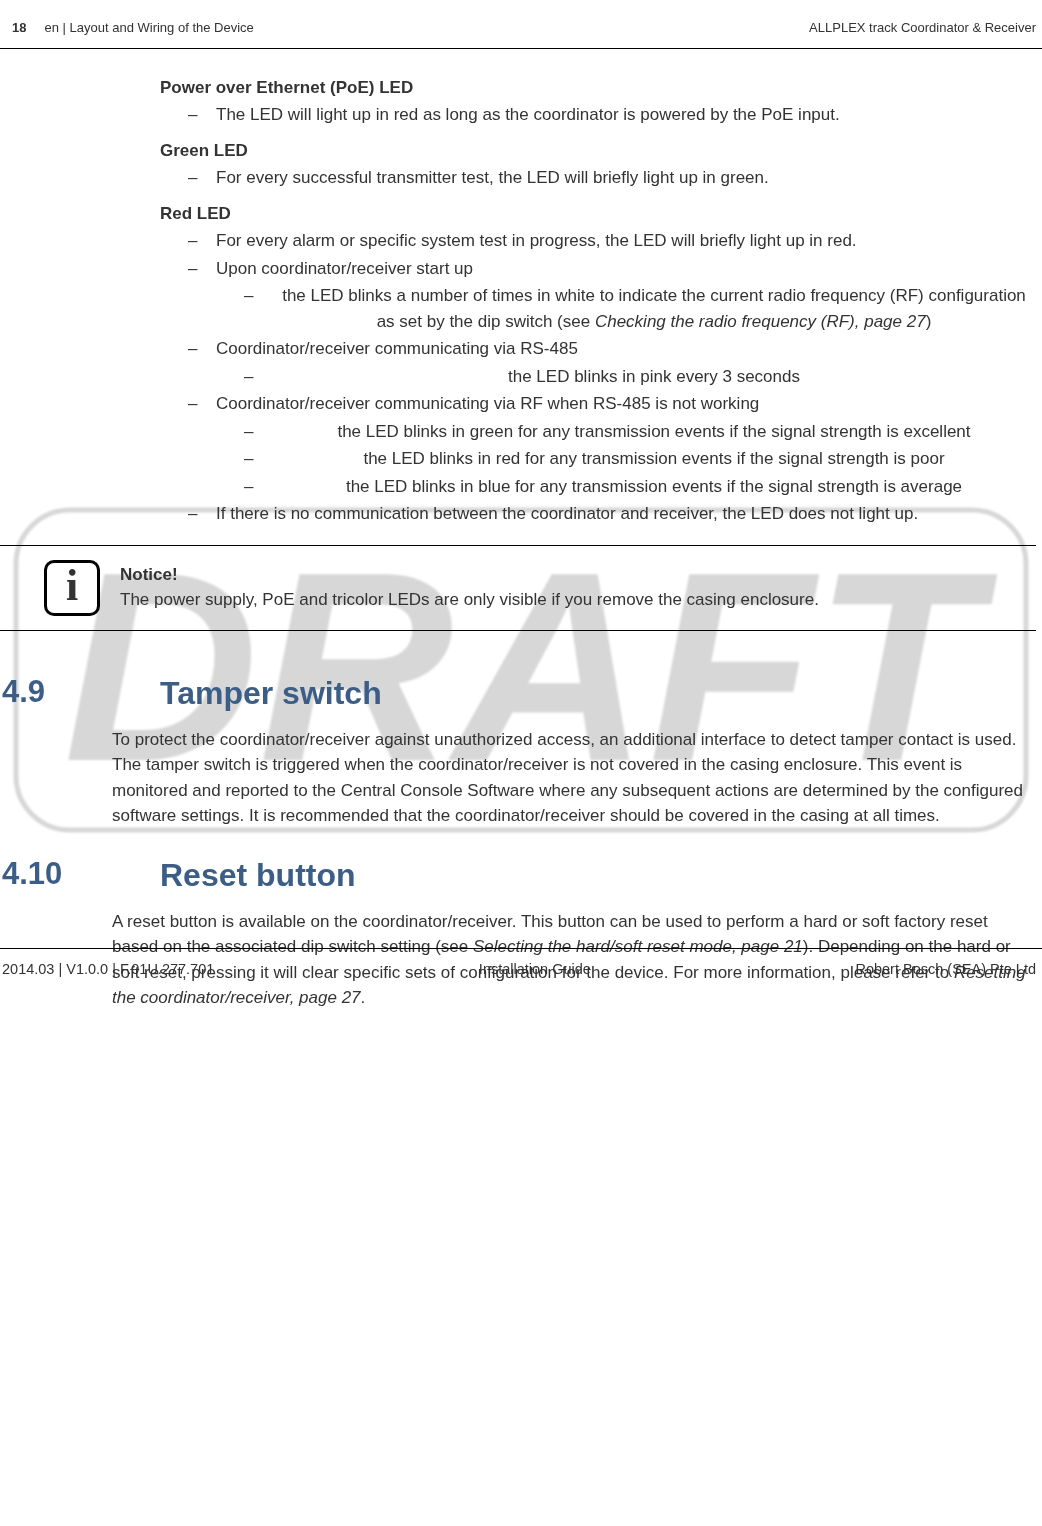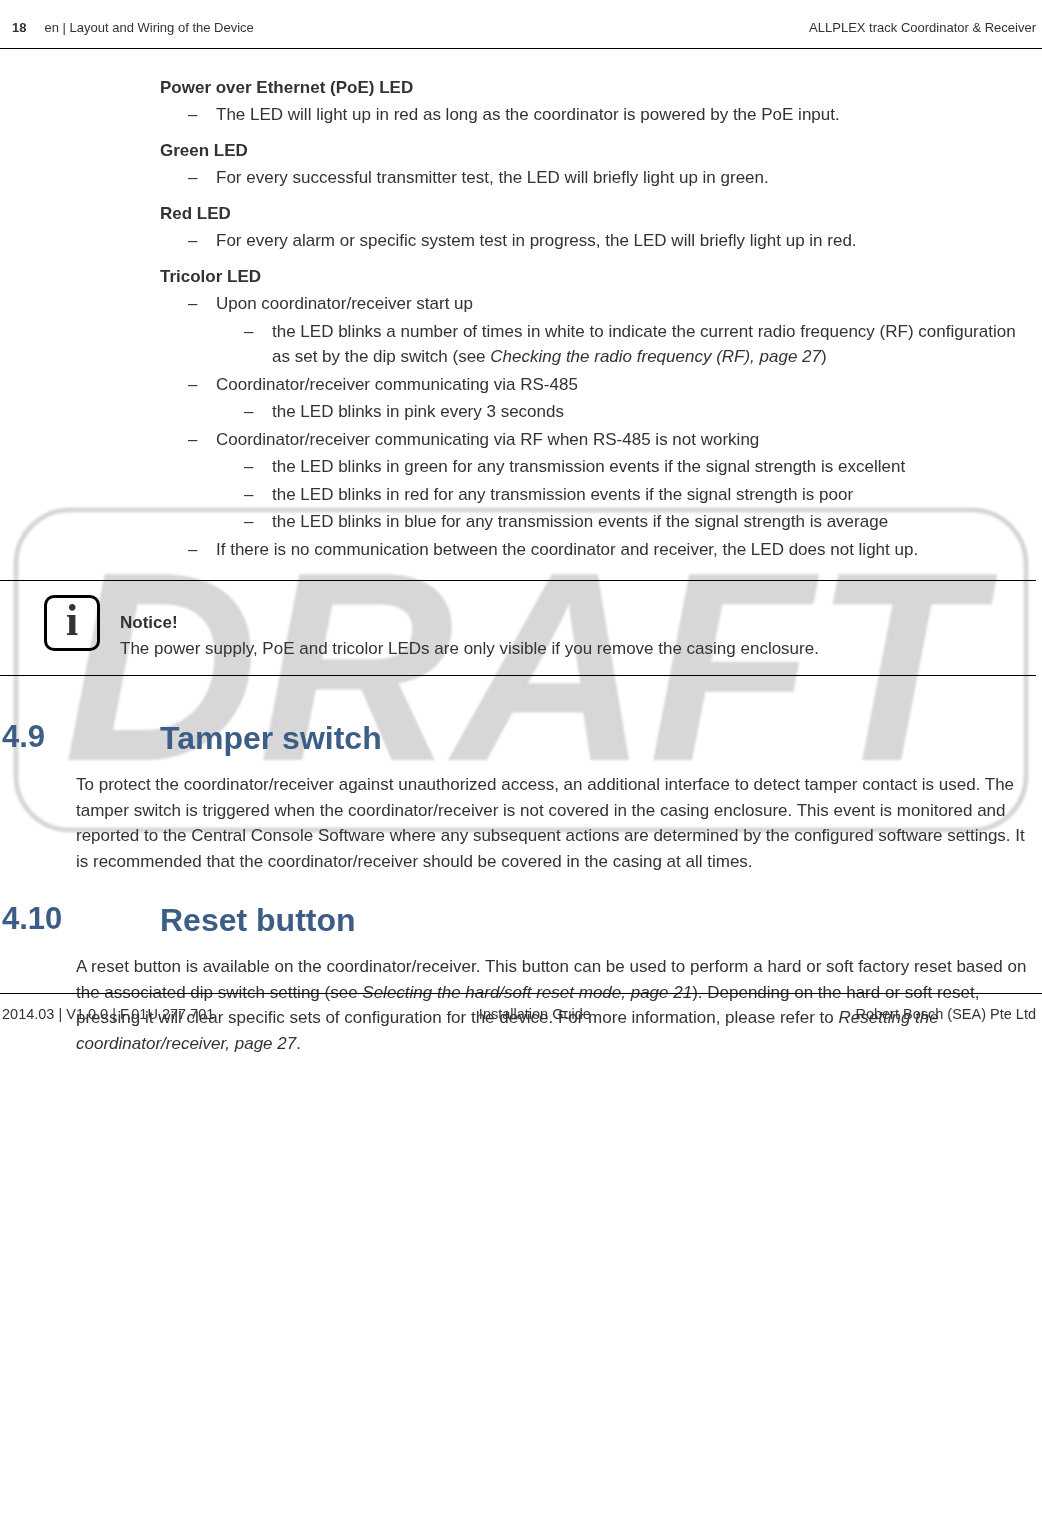--- a/index.html
+++ b/index.html
@@ -31,25 +31,25 @@
       padding: 18px 6px 10px 12px;
       border-bottom: 1px solid #000;
       font-size: 13px;
     }
     .header-left { display: flex; gap: 18px; align-items: baseline; }
     .page-num-top { font-weight: bold; }
     .body-region { padding: 0 6px 0 0; }
     .indent-col { padding-left: 160px; }
     .para-block { margin-top: 26px; }
     .bold-head { font-weight: bold; margin-top: 10px; }
-    .bold-head.first-head { margin-top: 13px; }
+    .bold-head.first-head { margin-top: 0; }
     ul.dash { list-style: none; padding-left: 0; }
     ul.dash > li { position: relative; padding-left: 56px; margin-top: 2px; }
     ul.dash > li::before { content: "–"; position: absolute; left: 28px; }
-    ul.dash ul.dash > li { padding-left: 56px; }
+    ul.dash ul.dash > li { padding-left: 56px; text-align: center; }
     ul.dash ul.dash > li::before { left: 28px; }
     .italic-ref { font-style: italic; }
     .notice-block {
       border-top: 1px solid #000;
       border-bottom: 1px solid #000;
       margin-top: 18px;
       margin-bottom: 0;
       padding: 14px 6px 14px 0;
       display: flex;
       gap: 20px;
@@ -79,21 +79,21 @@
       font-size: 31px;
       font-weight: bold;
       color: #3c5e86;
       padding-left: 2px;
     }
     .section-title {
       font-size: 32px;
       font-weight: bold;
       color: #3c5e86;
     }
-    .section-body { padding-left: 76px; margin-top: 10px; }
+    .section-body { padding-left: 112px; margin-top: 10px; }
     .footer {
       position: absolute;
       bottom: 30px;
       left: 0;
       right: 0;
       display: flex;
       justify-content: space-between;
       padding: 10px 6px 0 2px;
       border-top: 1px solid #000;
       font-size: 14.5px;
@@ -133,21 +133,20 @@
       <div class="bold-head">Green LED</div>
       <ul class="dash">
         <li>For every successful transmitter test, the LED will briefly light up in green.</li>
       </ul>
 
       <div class="bold-head">Red LED</div>
       <ul class="dash">
         <li>For every alarm or specific system test in progress, the LED will briefly light up in red.</li>
       </ul>
 
-      <div class="bold-head">Tricolor LED</div>
       <ul class="dash">
         <li>
           <span>Upon coordinator/receiver start up</span>
           <ul class="dash">
             <li>
               <span>the LED blinks a number of times in white to indicate the current radio frequency (RF) configuration as set by the dip switch (see </span><span class="italic-ref">Checking the radio frequency (RF), page 27</span><span>)</span>
             </li>
           </ul>
         </li>
         <li>

